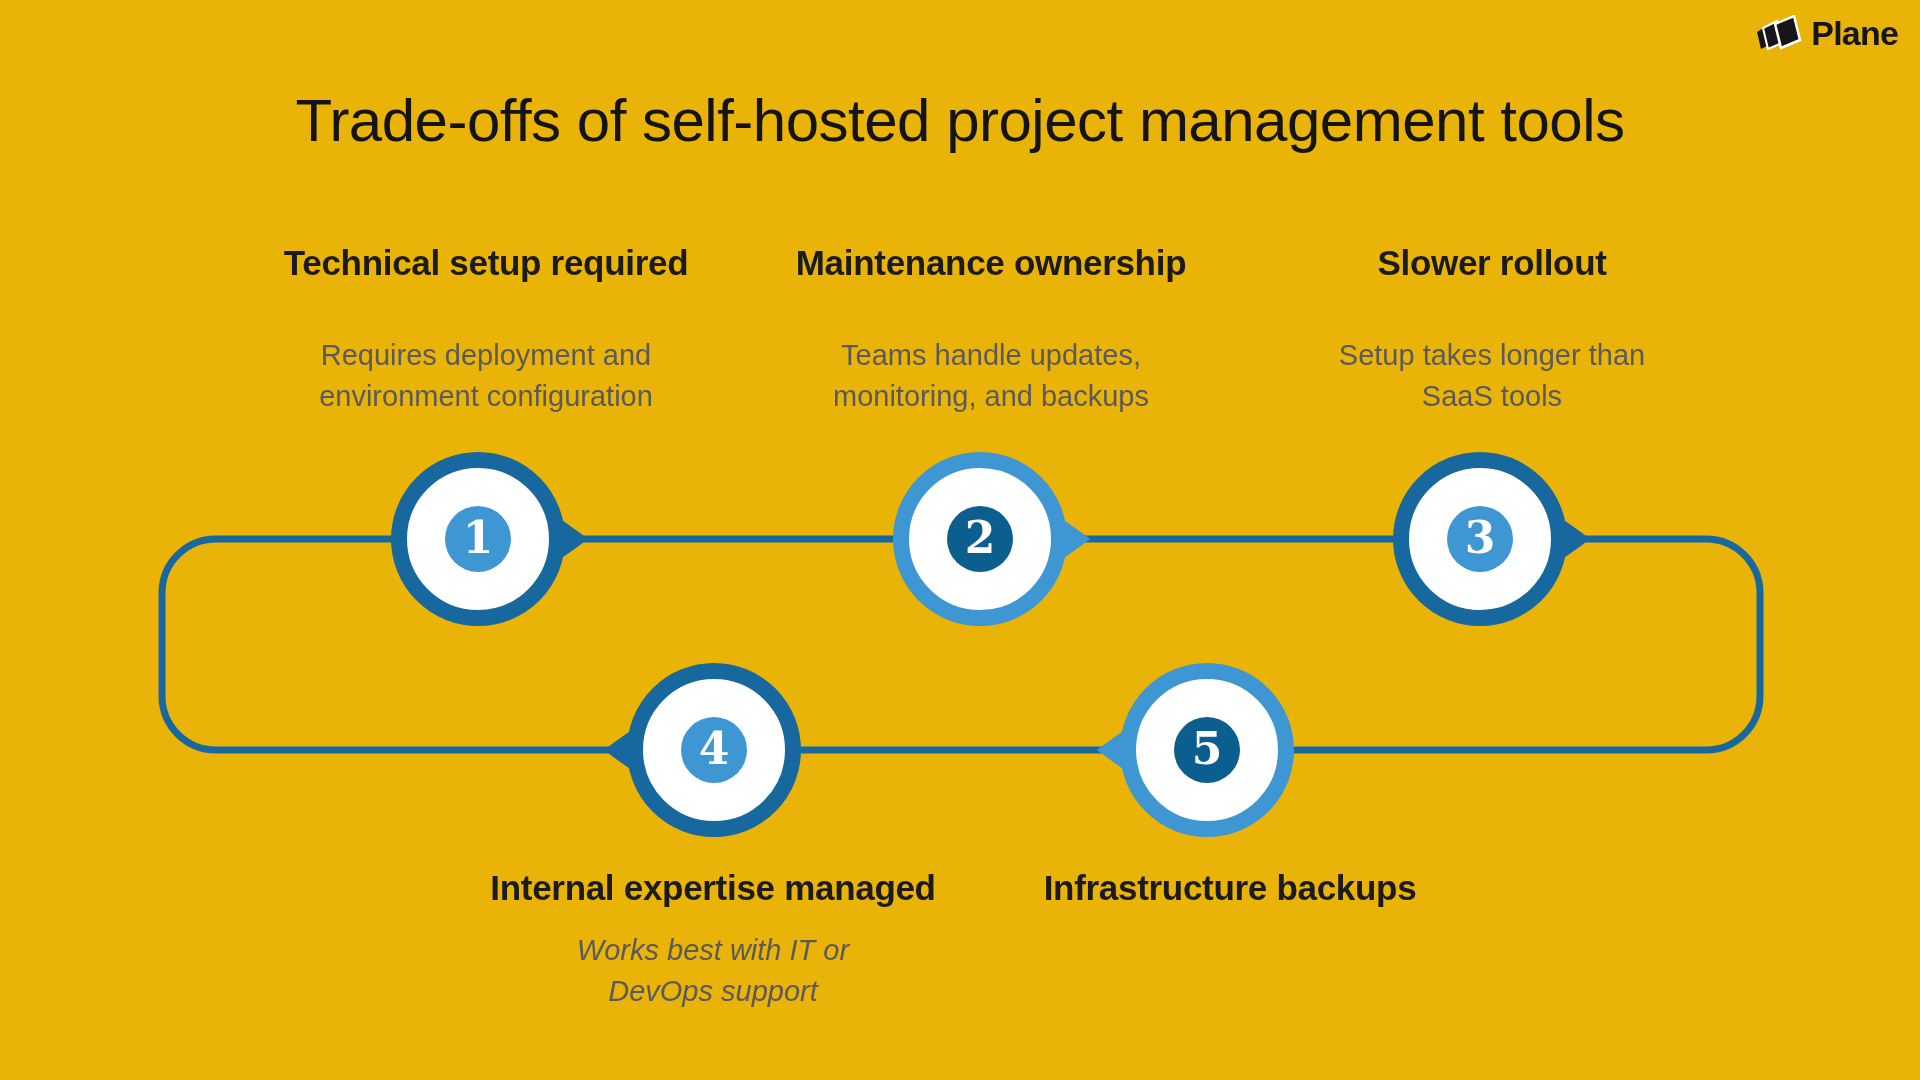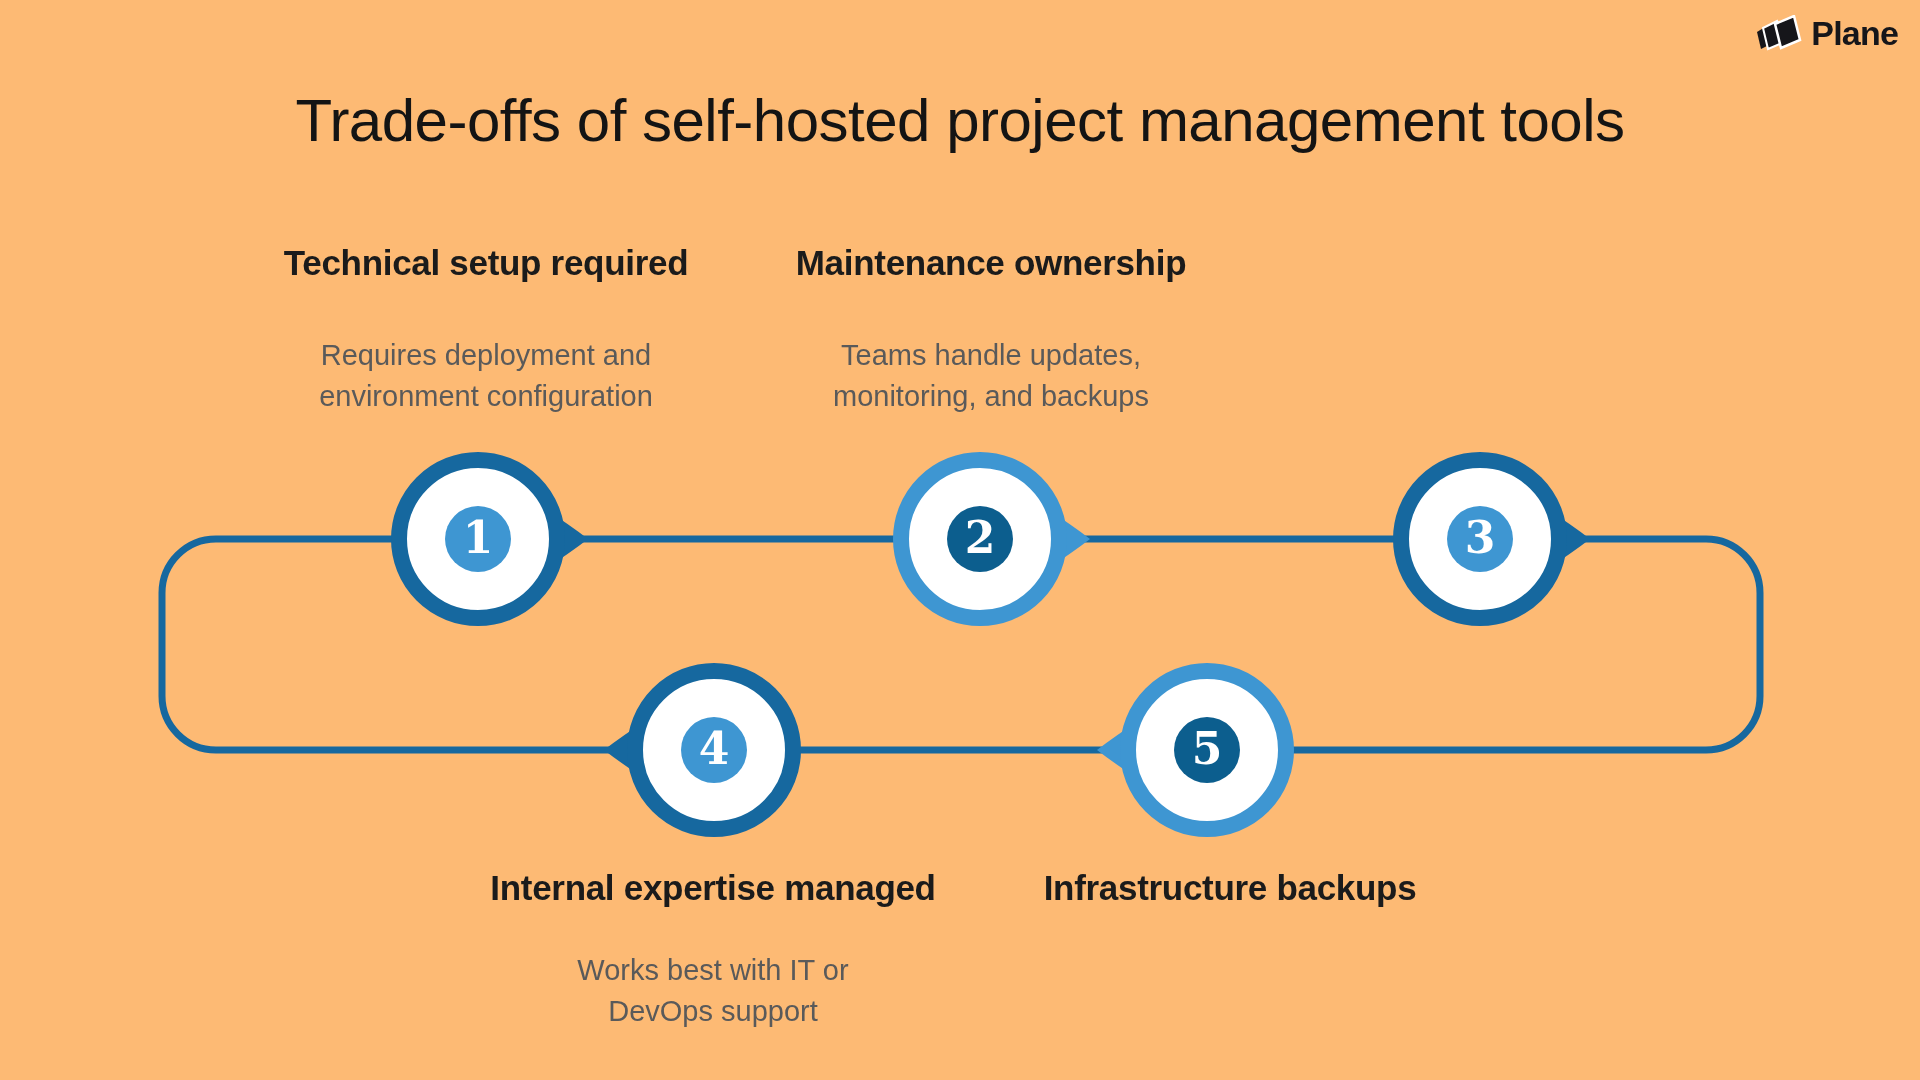--- a/index.html
+++ b/index.html
@@ -12,21 +12,21 @@
     --subtitle-color:#5A5A5A;
     --logo-color:#16161A;
   }
   *{margin:0;padding:0;box-sizing:border-box;}
   html,body{background:#ffffff;}
   body{font-family:"Liberation Sans", sans-serif;}
   .canvas{
     position:relative;
     width:1920px;
     height:1080px;
-    background:#fdba74;
+    background:#eab308;
     overflow:hidden;
   }
   .page-title{
     position:absolute;
     top:86px;
     left:0;
     width:100%;
     text-align:center;
     font-size:60px;
     font-weight:500;
@@ -102,21 +102,22 @@
     color:var(--heading-color);
   }
   .label .desc{
     margin-top:52px;
     font-size:29px;
     line-height:41px;
     color:var(--subtitle-color);
     white-space:pre-line;
   }
   .label-bottom .desc{
-    margin-top:42px;
+    margin-top:22px;
+    font-style:italic;
   }
 </style>
 </head>
 <body>
 
 <div class="canvas">
 
   <div class="logo">
     <svg width="46" height="38" viewBox="0 0 46 38" aria-hidden="true">
       <polygon points="1,17 9,12 13,30 5,34" fill="#16161A"></polygon>
@@ -169,20 +170,23 @@
     <div class="heading">Technical setup required</div>
     <div class="desc">Requires deployment and
 environment configuration</div>
   </div>
   <div class="label" style="left:711px;top:243px;">
     <div class="heading">Maintenance ownership</div>
     <div class="desc">Teams handle updates,
 monitoring, and backups</div>
   </div>
   <div class="label" style="left:1212px;top:243px;">
+    <div class="heading">Slower rollout</div>
+    <div class="desc">Setup takes longer than
+SaaS tools</div>
   </div>
 
   <div class="label label-bottom" style="left:433px;top:868px;">
     <div class="heading">Internal expertise managed</div>
     <div class="desc">Works best with IT or
 DevOps support</div>
   </div>
   <div class="label label-bottom" style="left:950px;top:868px;">
     <div class="heading">Infrastructure backups</div>
   </div>

